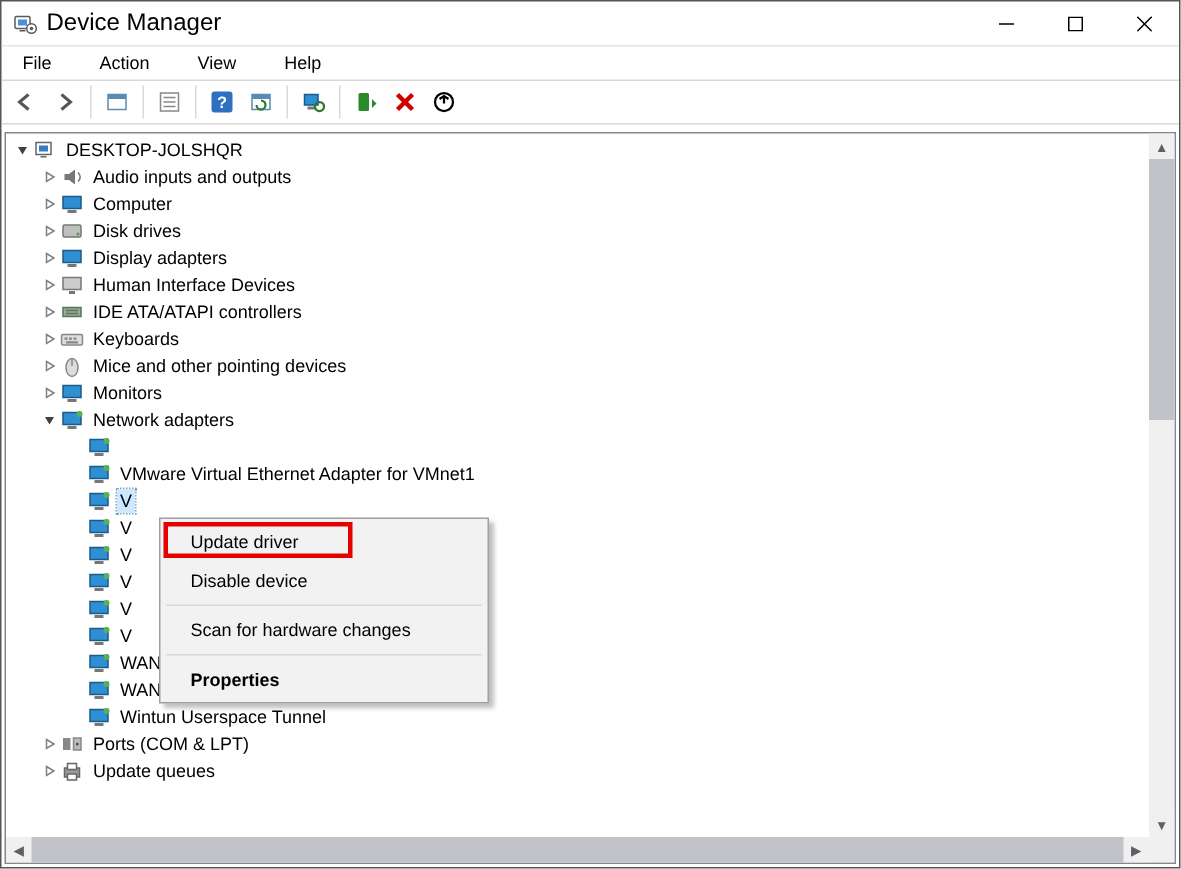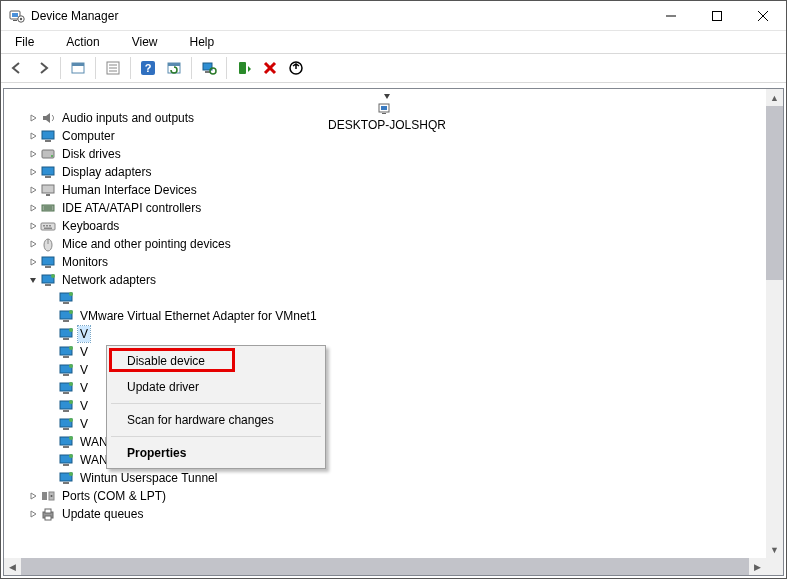--- a/index.html
+++ b/index.html
@@ -20,21 +20,21 @@
     height: 30px;
     display: flex;
     align-items: center;
     padding: 0 0 0 8px;
     border-bottom: 1px solid #e5e5e5;
   }
   .titlebar .title-icon {
     width: 16px; height: 16px; margin-right: 6px;
     display: inline-flex; align-items:center; justify-content:center;
   }
-  .titlebar .title-text { flex: 1; font-size: 12px; }
+  .titlebar .title-text { flex: 1; font-size: 16px; }
   .win-controls { display: flex; height: 100%; }
   .win-btn {
     width: 46px; height: 100%;
     display: flex; align-items: center; justify-content: center;
     font-family: "Segoe UI Symbol", sans-serif;
     font-size: 10px;
   }
 
   
   .menubar {
@@ -127,21 +127,21 @@
   .row .ikon {
     width:16px; height:16px;
     display:inline-flex; align-items:center; justify-content:center;
     margin-right:4px;
   }
   .row .label { padding: 1px 2px; }
   .row.selected .label {
     background:#cde8ff;
     outline:1px dotted #7aa7c7;
   }
-  .ind0 { padding-left: 4px; flex-direction: column; }
+  .ind0 { padding-left: 4px; }
   .ind1 { padding-left: 22px; }
   .ind2 { padding-left: 40px; }
 
   
   .context-menu {
     position:absolute;
     left:105px; top:344px;
     width:220px;
     background:#f2f2f2;
     border:1px solid #a0a0a0;
@@ -608,24 +608,24 @@
         <div class="sb-thumb-h"></div>
       </div>
       <div class="sb-btn">▶</div>
     </div>
     <div class="sb-corner"></div>
   </div>
 </div>
 
 <div class="context-menu">
   <div class="ctx-item">
+      <span>Update driver</span>
+    </div>
+  <div class="ctx-item">
       <span>Disable device</span>
-    </div>
-  <div class="ctx-item">
-      <span>Update driver</span>
     </div>
   <div class="ctx-sep"></div>
   <div class="ctx-item">
       <span>Scan for hardware changes</span>
     </div>
   <div class="ctx-sep"></div>
   <div class="ctx-item bold">
       <span>Properties</span>
     </div>
 </div>

